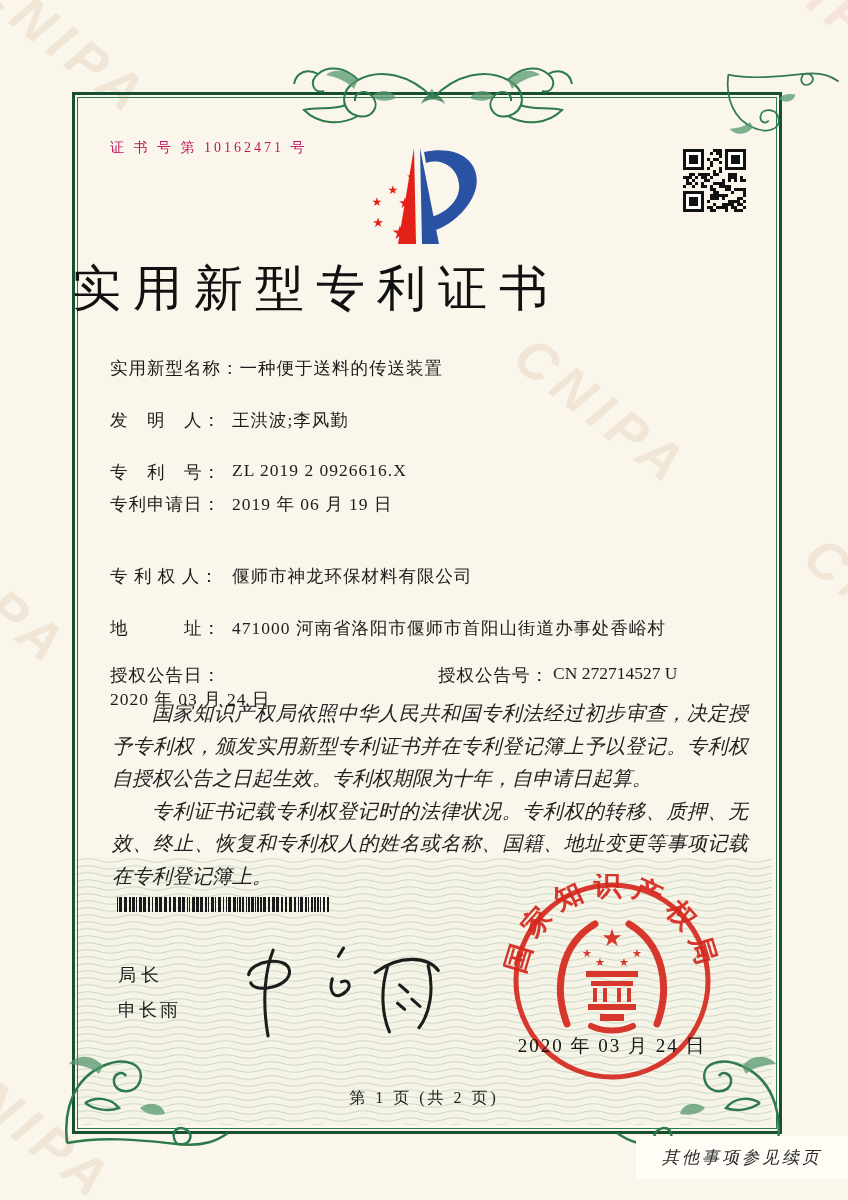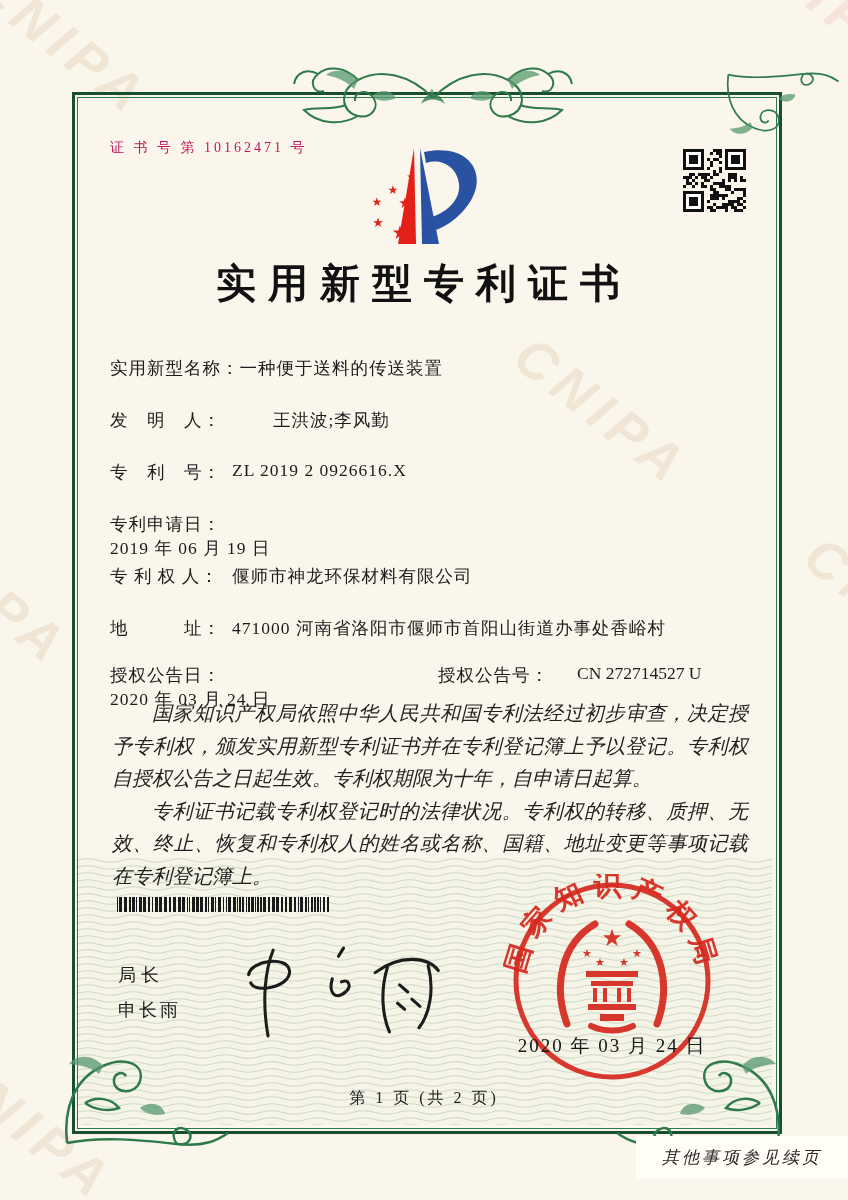--- a/index.html
+++ b/index.html
@@ -17,22 +17,22 @@
       border:3px solid #17502e;}
   .border-inner{position:absolute;left:2px;top:2px;right:2px;bottom:2px;border:1px solid #2d7a4c;}
 
   
   .orn{position:absolute;pointer-events:none;}
 
   
   .cert-no{position:absolute;left:110px;top:139px;font-size:14px;letter-spacing:3px;color:#be185d;}
   .logo{position:absolute;left:348px;top:142px;width:140px;height:110px;}
   .qr{position:absolute;left:683px;top:149px;width:63px;height:63px;}
-  .title{position:absolute;left:72px;top:256px;width:704px;text-align:center;
-      font-size:40px;font-weight:bold;letter-spacing:12px;color:#111;}
+  .title{position:absolute;left:72px;top:256px;width:704px;text-align:left;
+      font-size:49px;font-weight:normal;letter-spacing:12px;color:#111;}
 
   
   .row{position:absolute;left:110px;font-size:17.5px;color:#1c1c1c;display:flex;}
   .row .lbl{display:inline-block;min-width:122px;letter-spacing:1px;}
   .row .val{display:inline-block;letter-spacing:1px;}
   .grant-no{position:absolute;left:438px;font-size:17.5px;color:#1c1c1c;display:flex;}
   .grant-no .lbl{letter-spacing:1px;margin-right:4px;}
 
   
   .body-text{position:absolute;left:112px;top:697px;width:636px;font-size:20px;
@@ -300,46 +300,46 @@
         <rect x="3" y="45" width="15" height="15" fill="#fff"></rect>
         <rect x="6" y="48" width="9" height="9" fill="#111"></rect>
       </svg></div>
 
   <div class="title">实用新型专利证书</div>
 
   <div class="row" style="top:356px;">
     <span class="lbl">实用新型名称：</span>
     <span class="val">一种便于送料的传送装置</span>
   </div>
-  <div class="row" style="top:408px;gap:41px;">
+  <div class="row" style="top:408px;">
     <span class="lbl">发　明　人：</span>
     <span class="val">王洪波;李风勤</span>
   </div>
   <div class="row" style="top:460px;">
     <span class="lbl">专　利　号：</span>
     <span class="val">ZL 2019 2 0926616.X</span>
   </div>
-  <div class="row" style="top:512px;flex-direction:column;">
+  <div class="row" style="top:492px;">
     <span class="lbl">专利申请日：</span>
     <span class="val">2019 年 06 月 19 日</span>
   </div>
   <div class="row" style="top:564px;">
     <span class="lbl">专 利 权 人：</span>
     <span class="val">偃师市神龙环保材料有限公司</span>
   </div>
   <div class="row" style="top:616px;">
     <span class="lbl">地　　　址：</span>
     <span class="val">471000 河南省洛阳市偃师市首阳山街道办事处香峪村</span>
   </div>
 
   <div class="row" style="top:663px;flex-direction:column;">
     <span class="lbl">授权公告日：</span>
     <span class="val">2020 年 03 月 24 日</span>
   </div>
-  <div class="grant-no" style="top:663px;gap:24px;">
+  <div class="grant-no" style="top:663px;">
     <span class="lbl">授权公告号：</span>
     <span class="val">CN 272714527 U</span>
   </div>
 
   <div class="body-text">
     <p>国家知识产权局依照中华人民共和国专利法经过初步审查，决定授予专利权，颁发实用新型专利证书并在专利登记簿上予以登记。专利权自授权公告之日起生效。专利权期限为十年，自申请日起算。</p>
     <p>专利证书记载专利权登记时的法律状况。专利权的转移、质押、无效、终止、恢复和专利权人的姓名或名称、国籍、地址变更等事项记载在专利登记簿上。</p>
   </div>
 
   <div class="barcode" id="barcode"><svg width="218" height="15" xmlns="http://www.w3.org/2000/svg">

